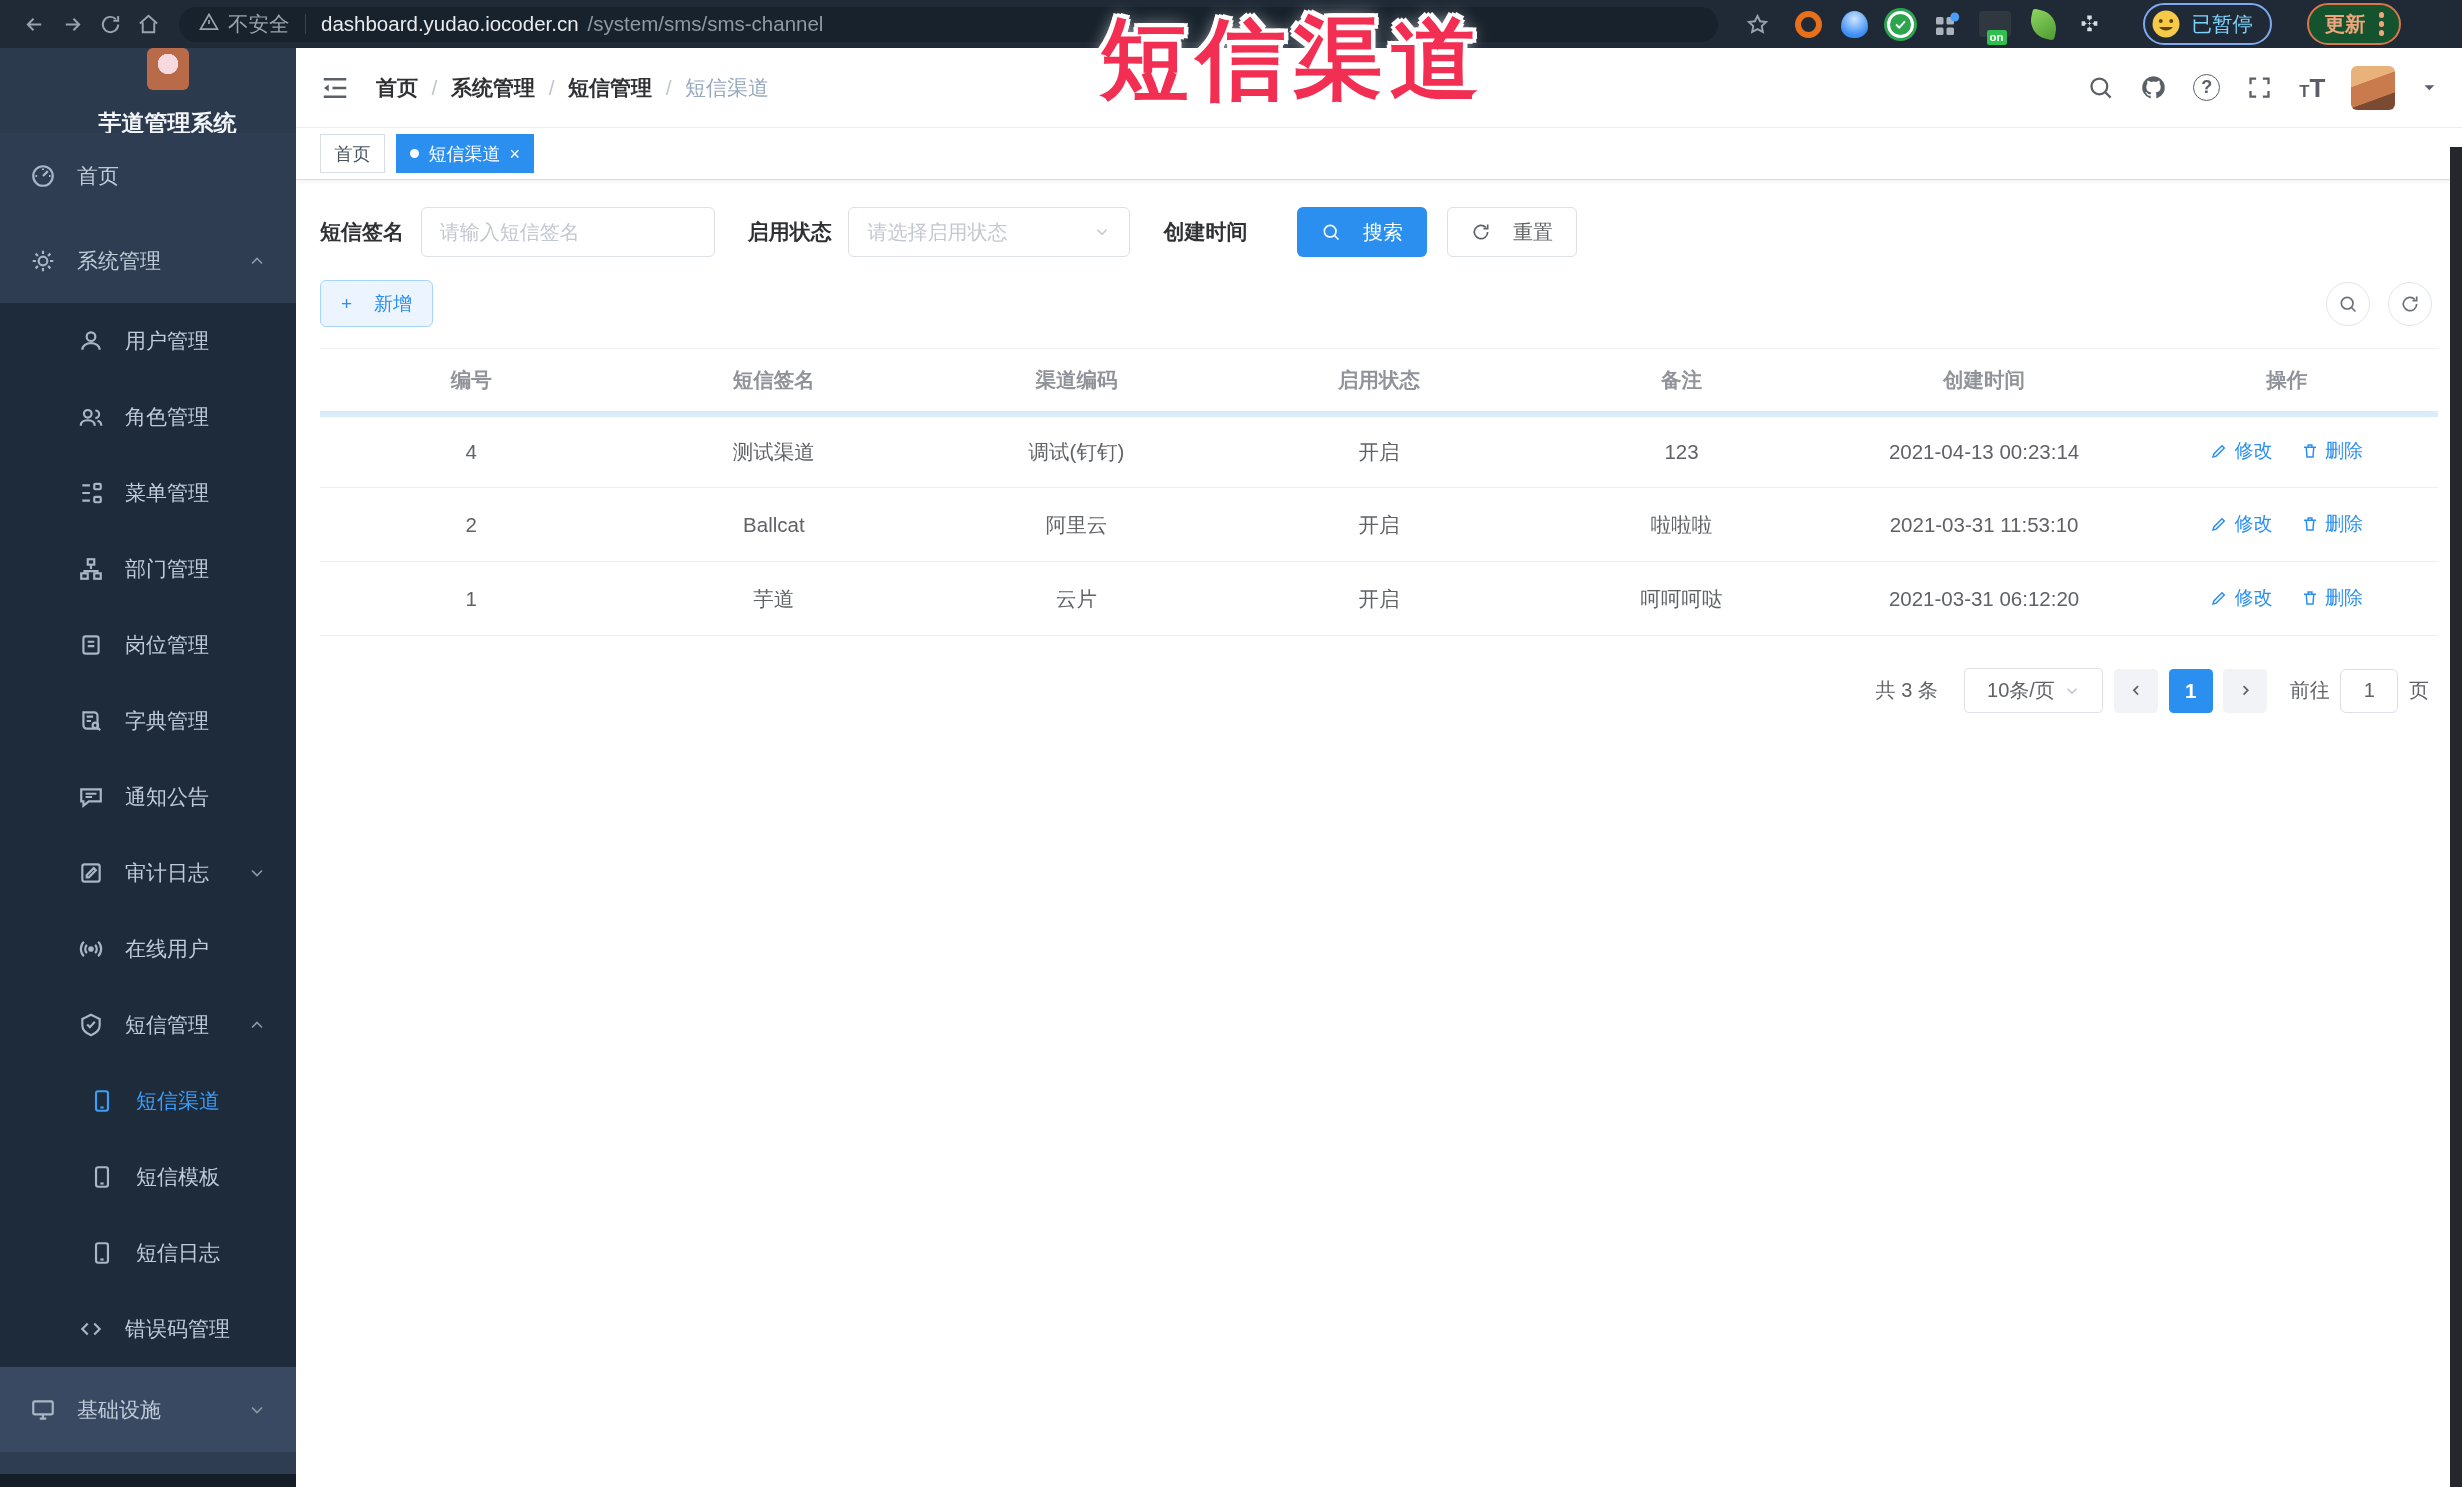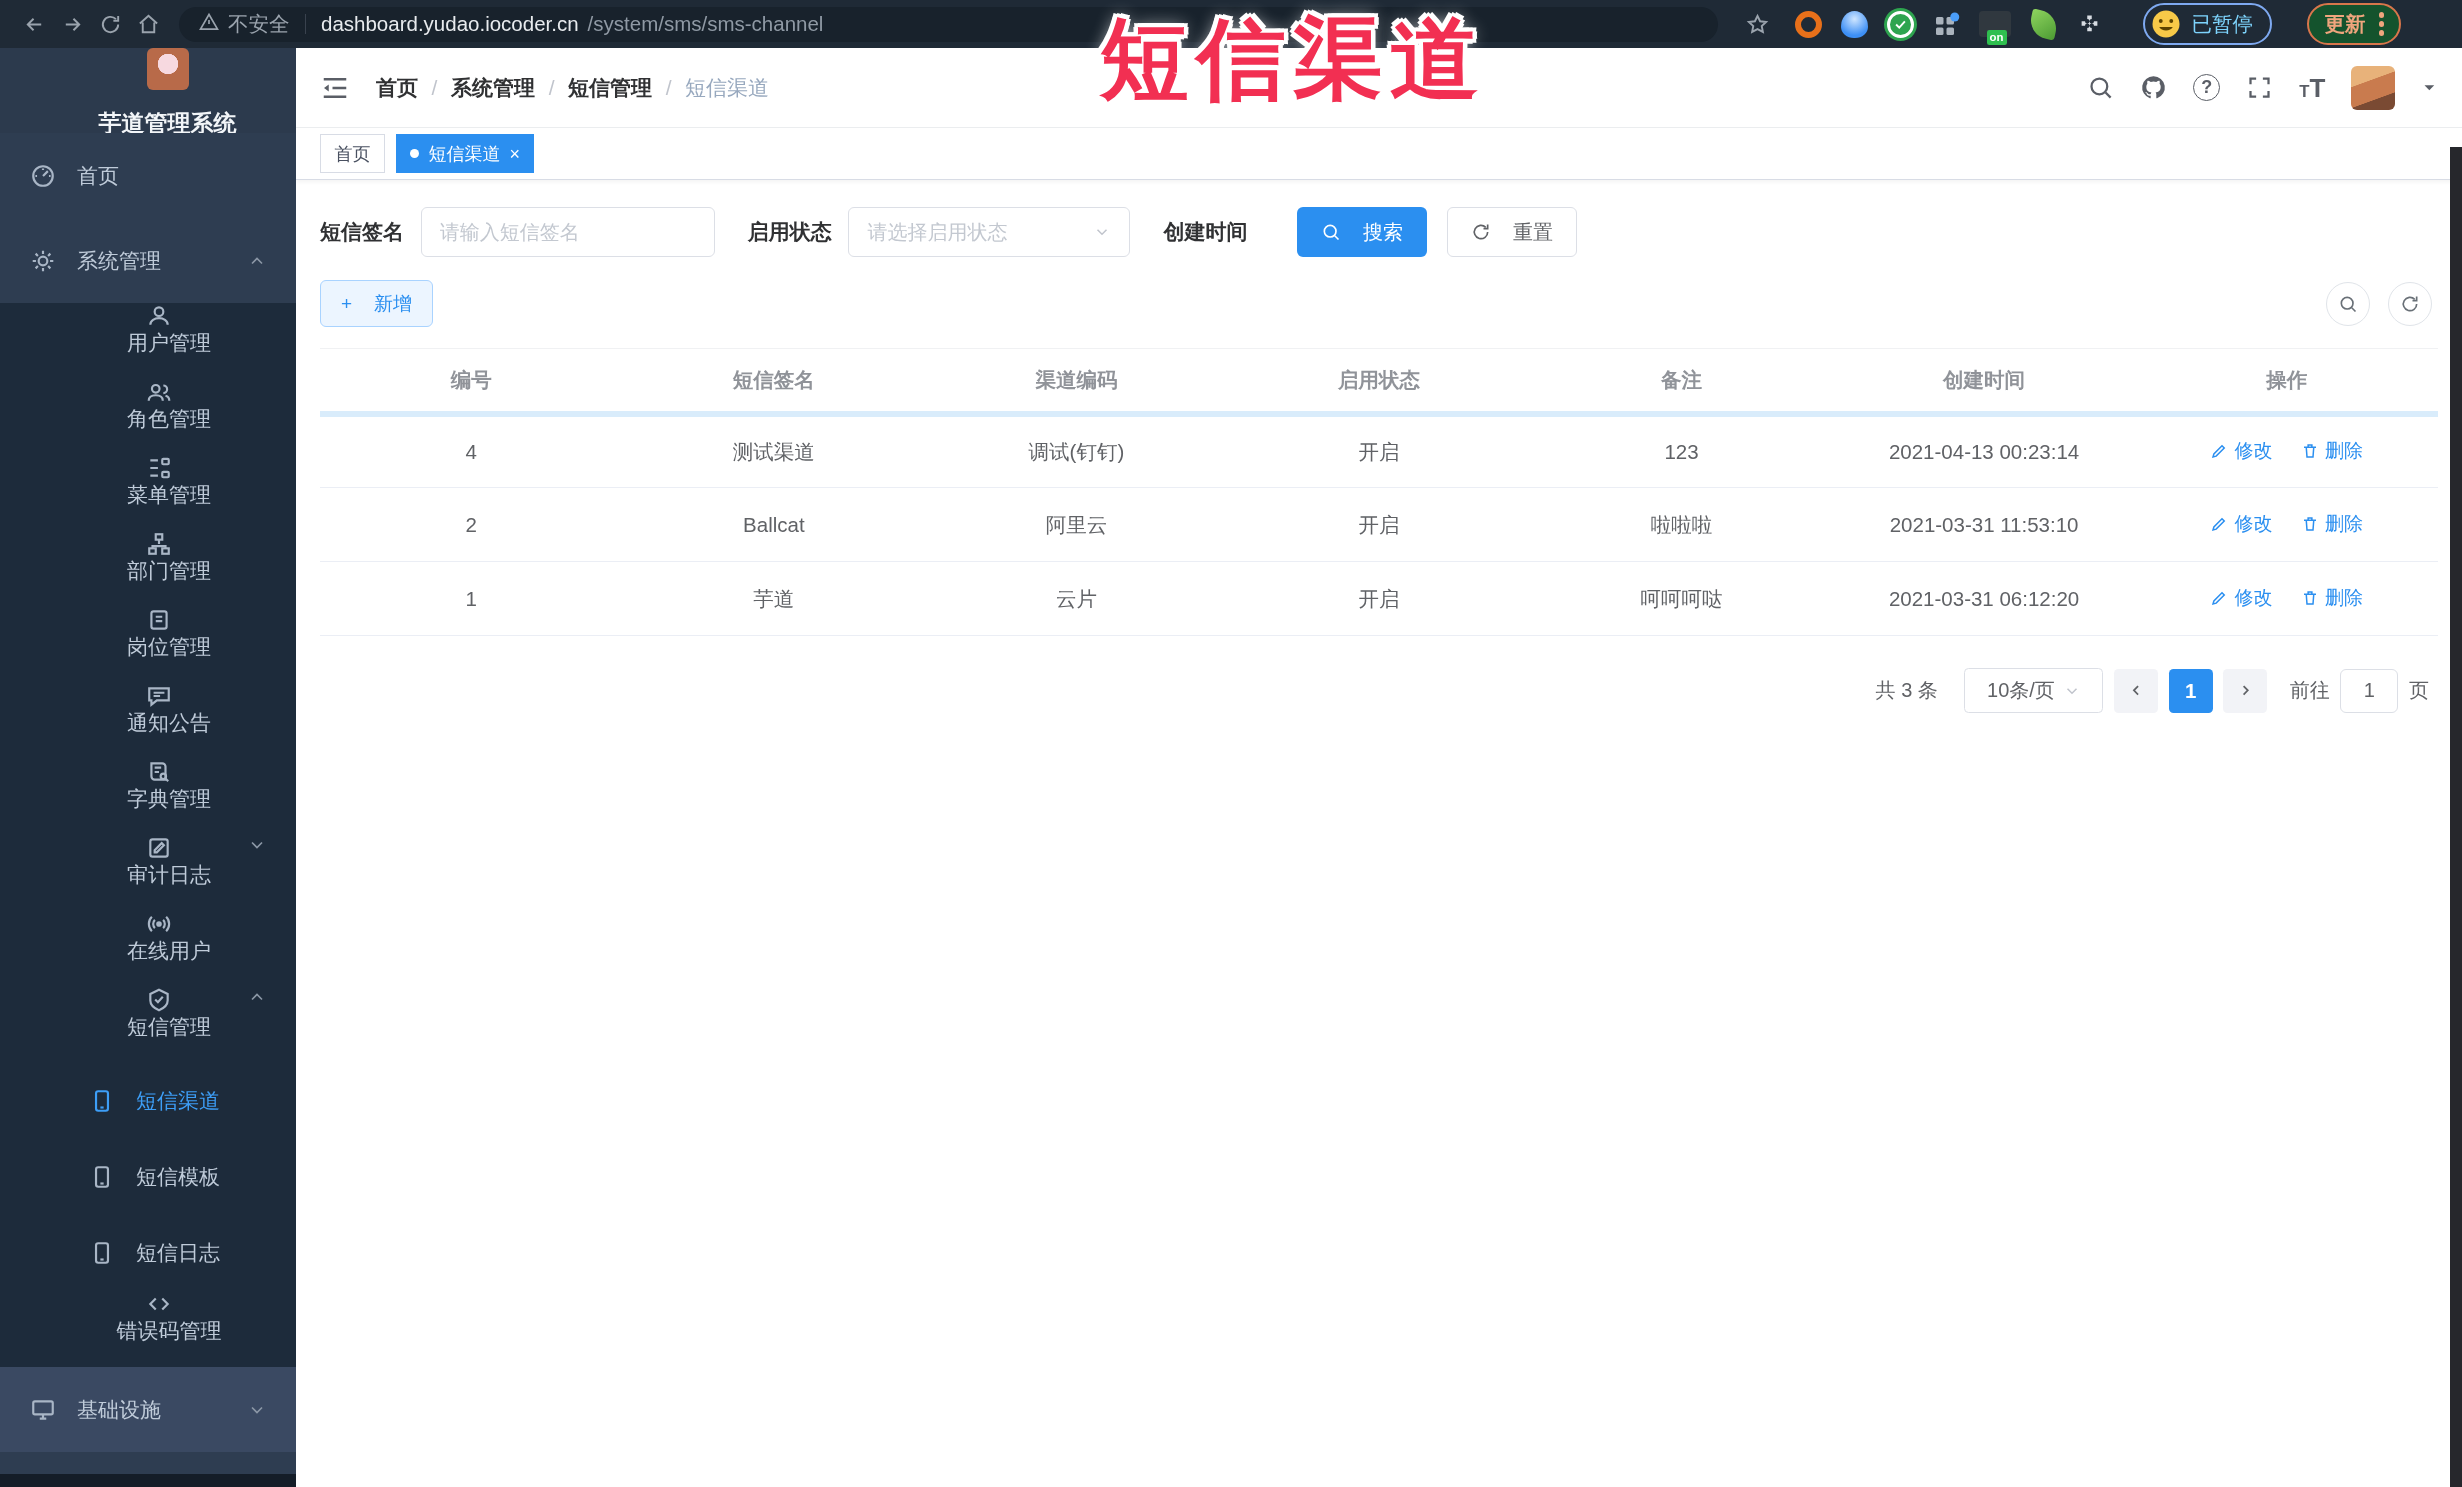--- a/index.html
+++ b/index.html
@@ -49,21 +49,21 @@
   .logo-row { height:85px; display:flex; align-items:center; padding-left:39px; gap:18px; background:#2c3a4d;flex-direction:column; }
   .logo-img { width:42px; height:42px; border-radius:6px; flex-shrink:0;
               background:radial-gradient(circle at 50% 38%, #f7d9e0 0 30%, #b86a49 31% 100%); }
   .logo-title { color:#f2f5f8; font-size:23px; font-weight:bold; }
   .mi { display:flex; align-items:center; font-size:21px; position:relative; cursor:pointer; }
   .mi .ic { display:flex; margin-right:21px; color:#a9b6c6; }
   .mi .ic svg { width:26px; height:26px; }
   .mi .arrow { position:absolute; right:29px; color:#8b97a6; display:flex; }
   .mi .arrow svg { width:20px; height:20px; }
   .lvl1 { height:85px; padding-left:30px; background:#2e3d51; }
-  .lvl2 { height:76px; padding-left:42px; background:#1d2b3b;flex-direction:column; }
+  .lvl2 { height:76px; padding-left:78px; background:#1d2b3b; }
   .lvl3 { height:76px; padding-left:89px; background:#1d2b3b; }
   .mi.active, .mi.active .ic { color:#3d9ef7; }
   .mi.infra { background:#3a4962; }
   .sidebar-foot { position:absolute; bottom:0; left:0; width:100%; height:13.6px; background:#141d28; }
 
   
   .main { flex:1; min-width:0; background:#fff; position:relative; }
   .navbar { height:80px; display:flex; align-items:center; padding:0 24px; border-bottom:0.8px solid #eceef0; }
   .hamburger { color:#5a5e66; display:flex; margin-right:26px; cursor:pointer; }
   .hamburger svg { width:30px; height:30px; }
@@ -325,37 +325,37 @@
             <rect x="5" y="4" width="14" height="16" rx="2"></rect>
             <path d="M9 9h6M9 13h6"></path>
           </svg>
         </span>
       <span>岗位管理</span>
     </div>
 
     <div class="mi lvl2">
       <span class="ic">
           <svg viewBox="0 0 24 24" fill="none" stroke="currentColor" stroke-width="2">
-            <path d="M3 5h18v11H10l-5 4v-4H3z"></path>
-            <path d="M7 9h10M7 12h6"></path>
-          </svg>
-        </span>
-      <span>通知公告</span>
-    </div>
-
-    <div class="mi lvl2">
-      <span class="ic">
-          <svg viewBox="0 0 24 24" fill="none" stroke="currentColor" stroke-width="2">
             <path d="M5 4h10a3 3 0 013 3v12H8a3 3 0 01-3-3z"></path>
             <path d="M8 8h6M8 12h4"></path>
             <circle cx="16" cy="16" r="2.5"></circle>
             <path d="M18 18l2.5 2.5"></path>
           </svg>
         </span>
       <span>字典管理</span>
+    </div>
+
+    <div class="mi lvl2">
+      <span class="ic">
+          <svg viewBox="0 0 24 24" fill="none" stroke="currentColor" stroke-width="2">
+            <path d="M3 5h18v11H10l-5 4v-4H3z"></path>
+            <path d="M7 9h10M7 12h6"></path>
+          </svg>
+        </span>
+      <span>通知公告</span>
     </div>
 
     <div class="mi lvl2">
       <span class="ic">
           <svg viewBox="0 0 24 24" fill="none" stroke="currentColor" stroke-width="2">
             <rect x="4" y="4" width="16" height="16" rx="2"></rect>
             <path d="M14.5 7.5l2 2L10 16H8v-2z"></path>
           </svg>
         </span>
       <span>审计日志</span>

